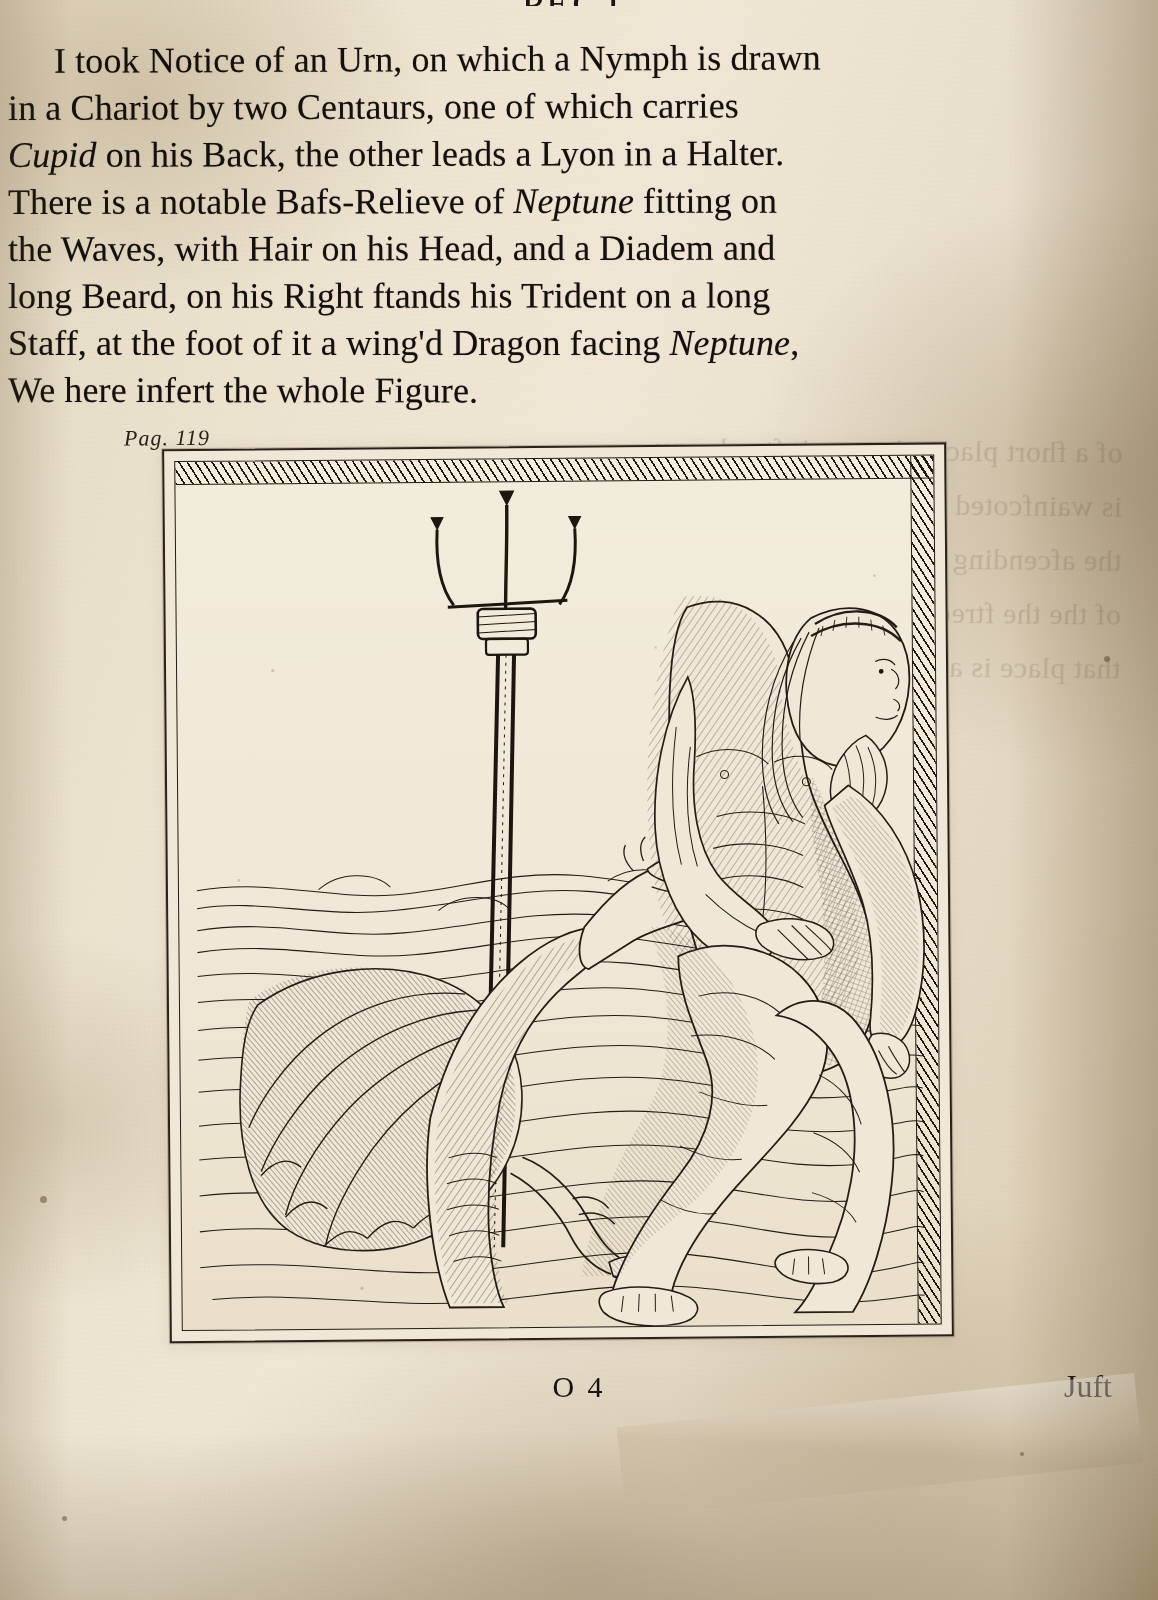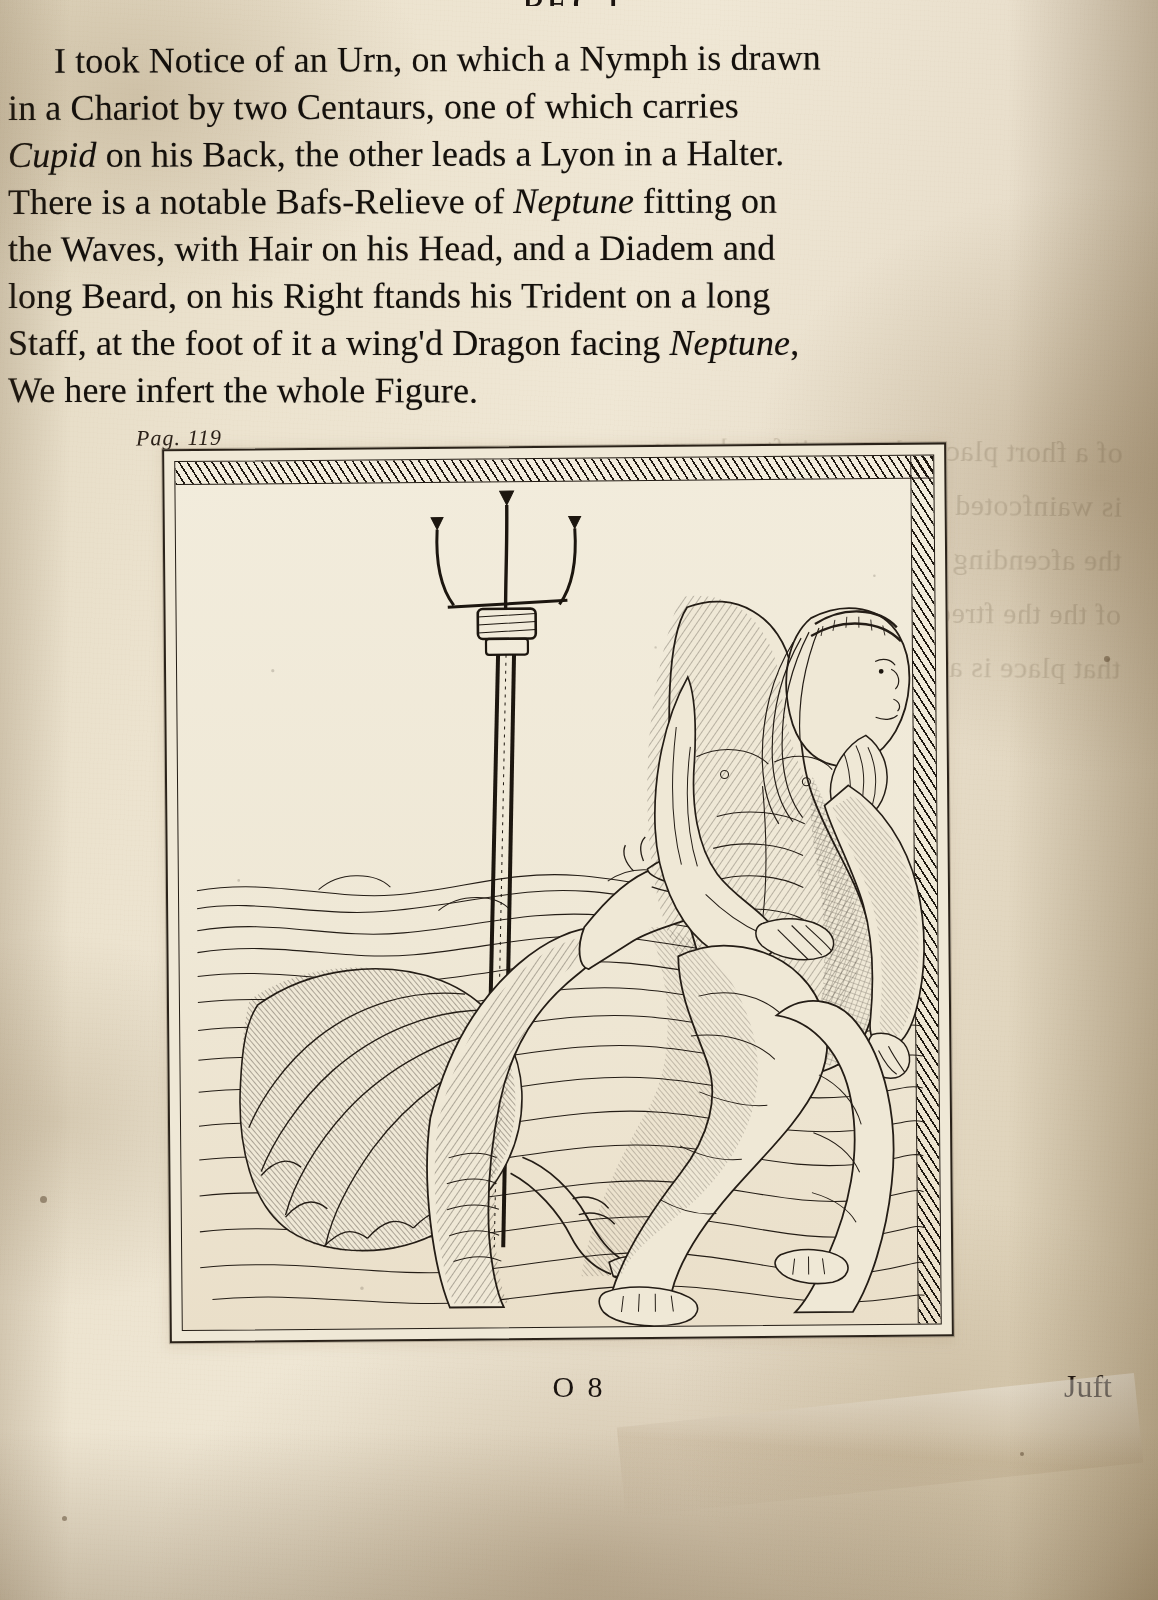--- a/index.html
+++ b/index.html
@@ -120,21 +120,21 @@
   .plate-wrap {
     position: absolute;
     left: 112px;
     top: 428px;
     width: 840px;
     height: 930px;
     transform: rotate(-0.5deg);
   }
   .pag-label {
     position: absolute;
-    left: 28px;
+    left: 16px;
     top: -6px;
     font-style: italic;
     font-size: 22px;
     color: #2a2018;
     letter-spacing: 1px;
   }
   .plate-shadow {
     position: absolute;
     left: 50px;
     top: 14px;
@@ -538,21 +538,21 @@
             <circle cx="700" cy="120" r="1.3"></circle>
             <circle cx="180" cy="830" r="1.8"></circle>
             <circle cx="480" cy="190" r="1.2"></circle>
             <circle cx="60" cy="420" r="1.4"></circle>
           </g>
         </svg>
       </div>
     </div>
   </div>
 
-  <div class="signature">O 8</div>
+  <div class="signature">O 4</div>
   <div class="catchword">Juft</div>
 
   <div class="crease"></div>
 
   <div class="speck" style="left:40px; top:1196px; width:7px; height:7px;"></div>
   <div class="speck" style="left:1104px; top:656px; width:6px; height:6px;"></div>
   <div class="speck" style="left:62px; top:1516px; width:5px; height:5px;"></div>
   <div class="speck" style="left:1020px; top:1452px; width:4px; height:4px;"></div>
 
   <div class="edge-dark-left"></div>

